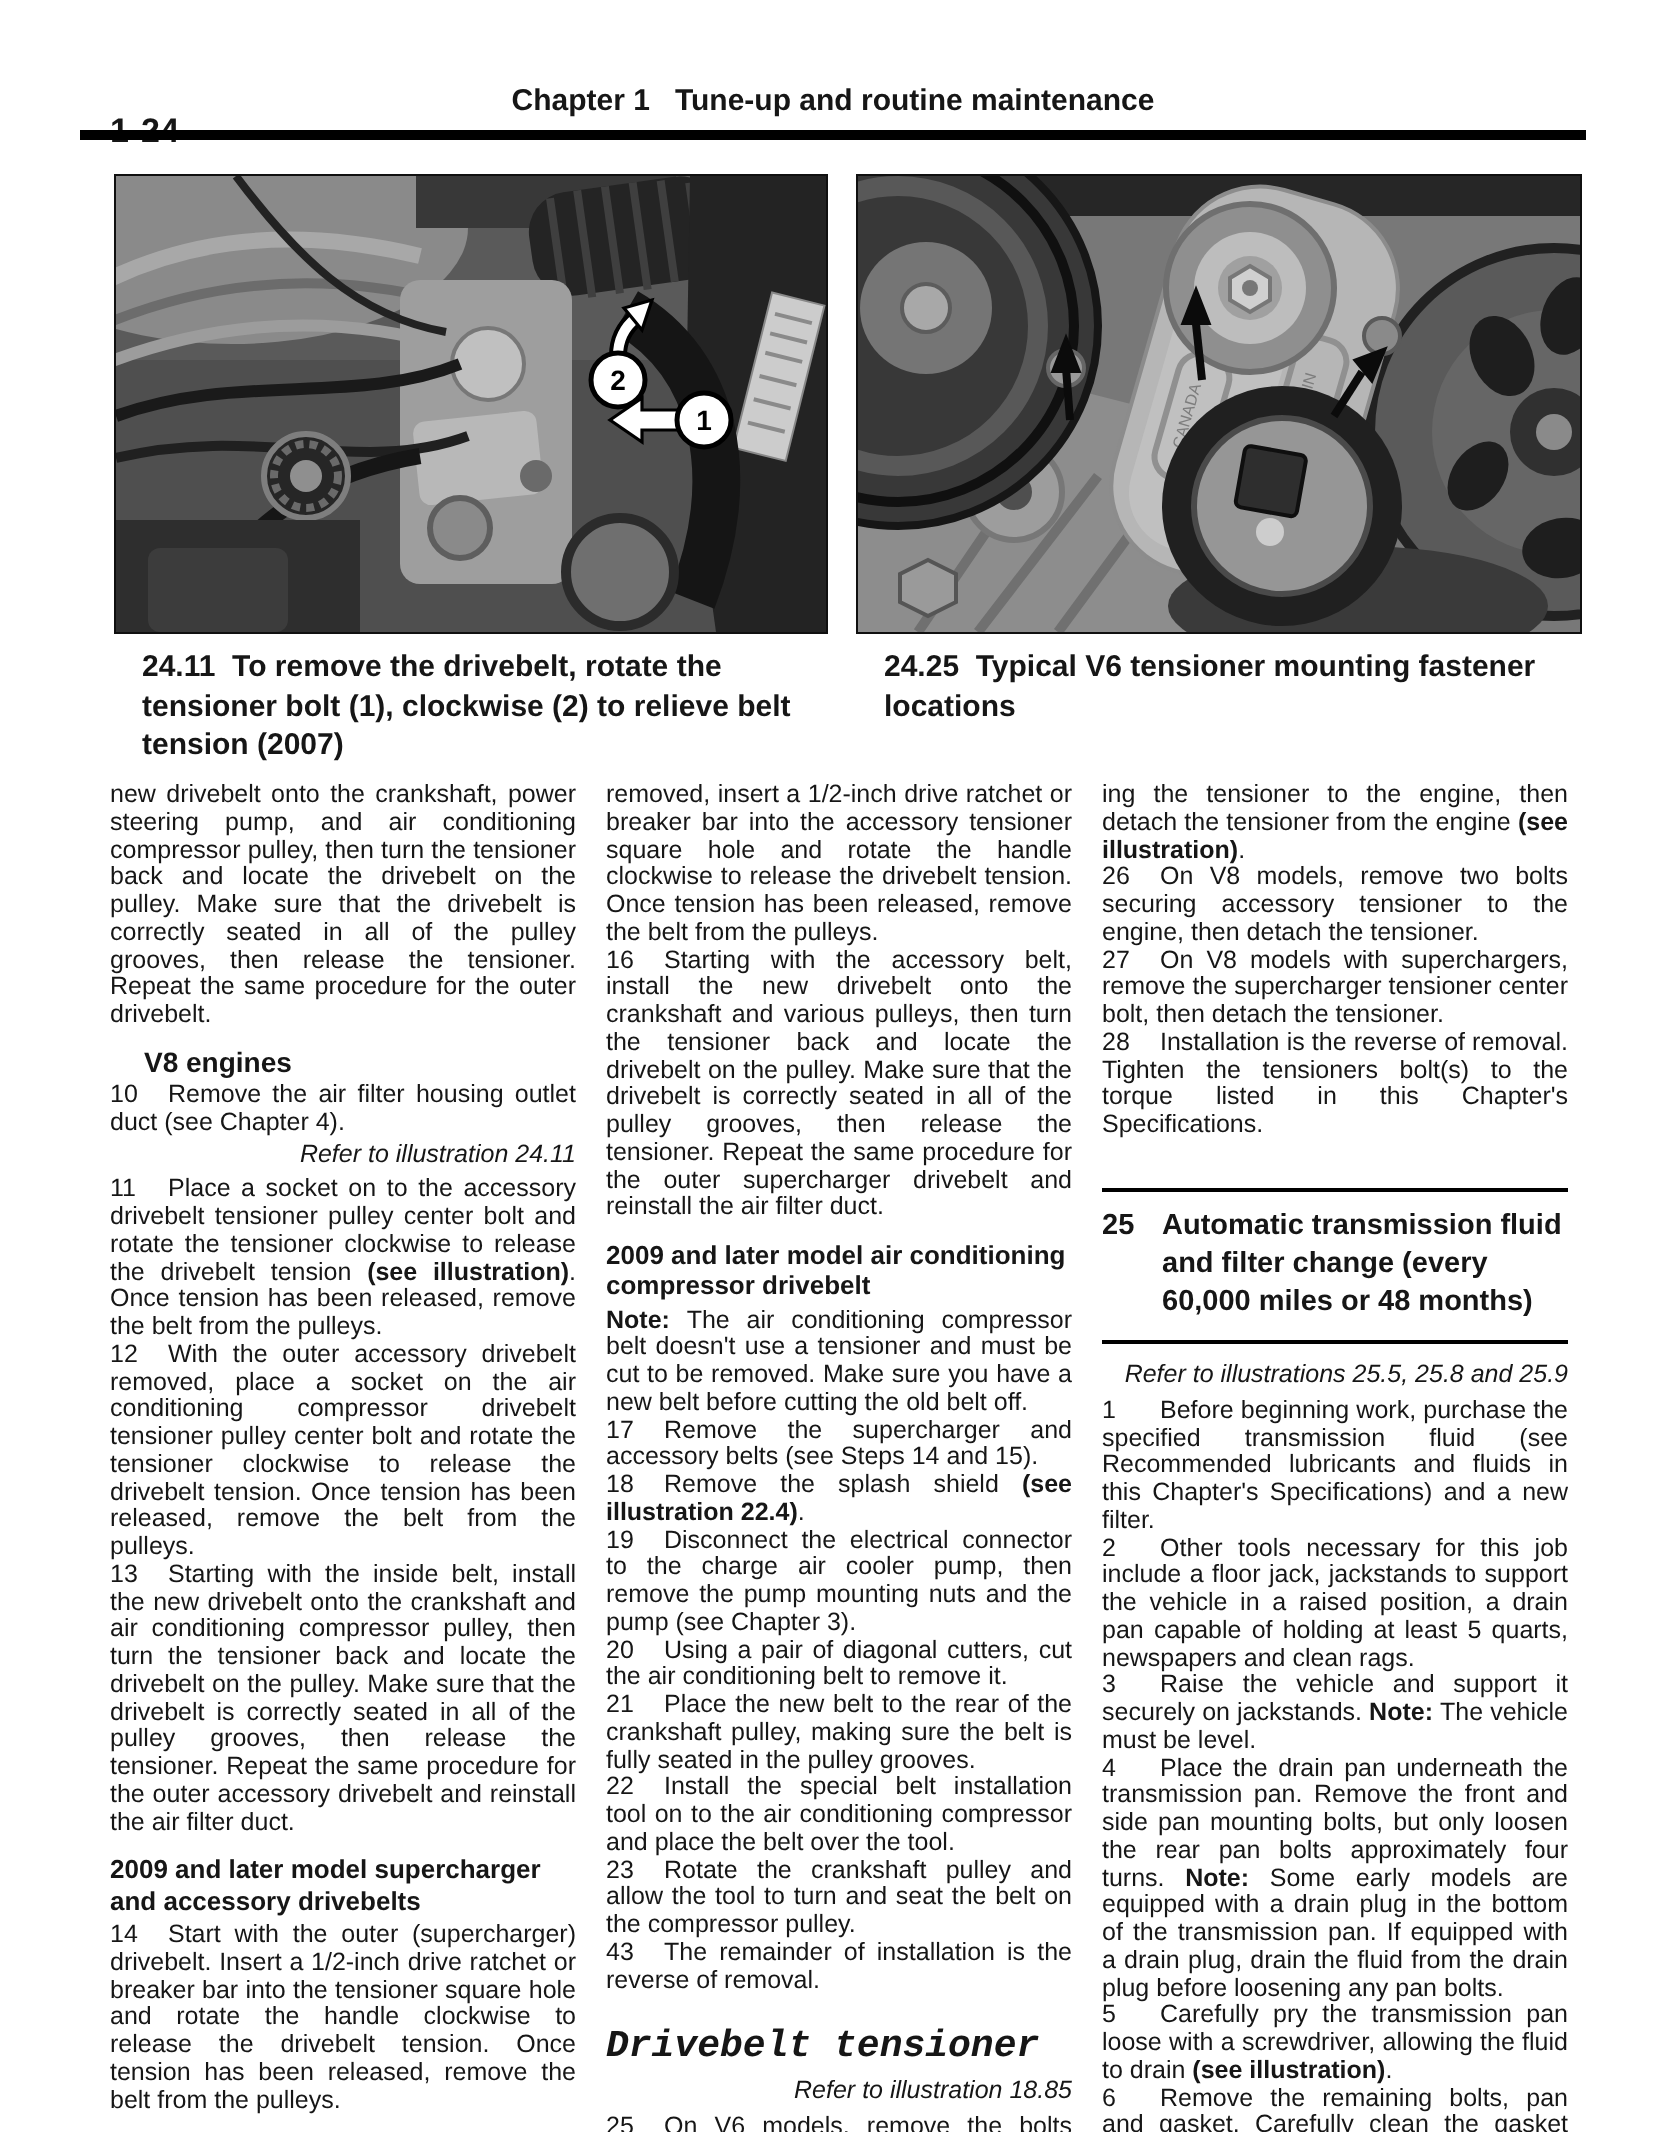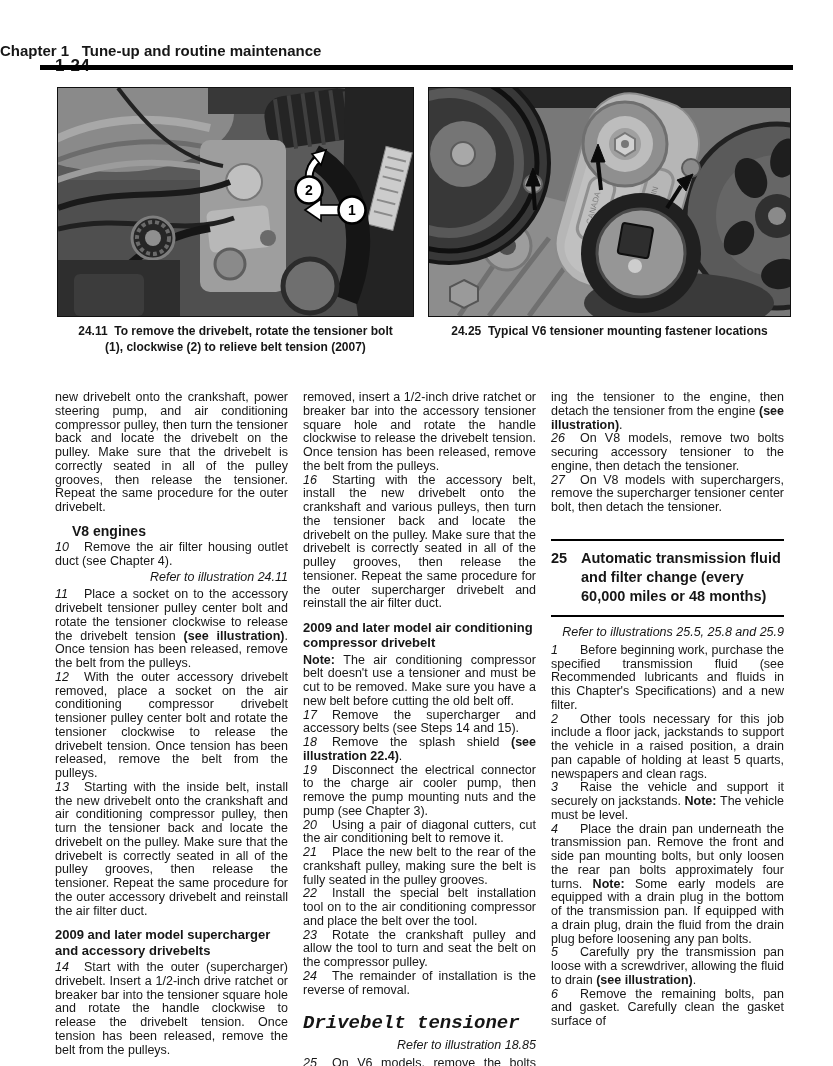--- a/index.html
+++ b/index.html
@@ -2,33 +2,33 @@
 <html><head>
 <meta charset="utf-8">
 <style>
   html,body{margin:0;padding:0;}
   body{
     width:833px;height:1066px;position:relative;overflow:hidden;
     background:#ffffff;color:#161616;
     font-family:"Liberation Sans","DejaVu Sans",sans-serif;
   }
   .page-number{position:absolute;left:55px;top:56px;font-size:17px;font-weight:bold;letter-spacing:.2px;}
-  .chapter-title{position:absolute;left:0;right:0;top:42px;text-align:left;font-size:15px;font-weight:bold;}
+  .chapter-title{position:absolute;left:0;right:0;top:42px;text-align:center;font-size:15px;font-weight:bold;}
   .header-rule{position:absolute;left:40px;top:65px;width:753px;height:5px;background:#000;}
 
   .figure{position:absolute;top:87px;margin:0;}
   .fig-left{left:57px;width:357px;}
   .fig-right{left:428px;width:363px;}
   .figure svg{display:block;border:1px solid #101010;background:#555;}
-  .caption{margin-top:7px;text-align:center;font-weight:bold;font-size:12px;line-height:1.3;padding:0 14px;}
+  .caption{margin-top:7px;text-align:left;font-weight:bold;font-size:15px;line-height:1.3;padding:0 14px;}
 
   .columns{position:absolute;left:55px;top:391px;width:729px;display:flex;gap:15px;}
   .col{width:233px;font-size:12.5px;line-height:1.1;text-align:justify;}
   .col p{margin:0;}
-  .stepn{display:inline-block;min-width:29px;font-style:italic;}
+  .stepn{display:inline-block;min-width:29px;}
   .b{font-weight:bold;}
   .i{}
   .h3{font-weight:bold;font-size:14px;margin:9px 17px 2px;text-align:left;}
   .h4{font-weight:bold;font-size:13px;line-height:1.18;margin:9px 0 3px;text-align:left;}
   .ref{font-style:italic;margin:2px 0 4px;text-align:right;}
   .h2i{font-weight:bold;font-style:italic;font-size:19px;margin:16px 0 5px;text-align:left;font-family:Liberation Mono, monospace;}
   .section-head{display:flex;gap:9px;font-weight:bold;font-size:14.5px;line-height:1.32;
     border-top:2px solid #000;border-bottom:2px solid #000;
     padding:8px 0 9px;margin:24px 0 9px;text-align:left;}
   .secn{min-width:21px;}
@@ -188,29 +188,30 @@
       <p class="step"><span class="stepn">16</span><span>Starting with the accessory belt, install the new drivebelt onto the crankshaft and various pulleys, then turn the tensioner back and locate the drivebelt on the pulley. Make sure that the drivebelt is correctly seated in all of the pulley grooves, then release the tensioner. Repeat the same procedure for the outer supercharger drivebelt and reinstall the air filter duct.</span></p>
       <div class="h4">2009 and later model air conditioning compressor drivebelt</div>
       <p class="body-p"><span class="b">Note: </span><span class="i">The air conditioning compressor belt doesn't use a tensioner and must be cut to be removed. Make sure you have a new belt before cutting the old belt off.</span></p>
       <p class="step"><span class="stepn">17</span><span>Remove the supercharger and accessory belts (see Steps 14 and 15).</span></p>
       <p class="step"><span class="stepn">18</span><span>Remove the splash shield </span><span class="b">(see illustration 22.4)</span><span>.</span></p>
       <p class="step"><span class="stepn">19</span><span>Disconnect the electrical connector to the charge air cooler pump, then remove the pump mounting nuts and the pump (see Chapter 3).</span></p>
       <p class="step"><span class="stepn">20</span><span>Using a pair of diagonal cutters, cut the air conditioning belt to remove it.</span></p>
       <p class="step"><span class="stepn">21</span><span>Place the new belt to the rear of the crankshaft pulley, making sure the belt is fully seated in the pulley grooves.</span></p>
       <p class="step"><span class="stepn">22</span><span>Install the special belt installation tool on to the air conditioning compressor and place the belt over the tool.</span></p>
       <p class="step"><span class="stepn">23</span><span>Rotate the crankshaft pulley and allow the tool to turn and seat the belt on the compressor pulley.</span></p>
-      <p class="step"><span class="stepn">24</span><span>The remainder of installation is the reverse of removal.</span></p>
+      <p class="step"><span class="stepn">43</span><span>The remainder of installation is the reverse of removal.</span></p>
       <div class="h2i">Drivebelt tensioner</div>
       <div class="ref">Refer to illustration 18.85</div>
       <p class="step"><span class="stepn">25</span><span>On V6 models, remove the bolts secur-</span></p>
     </div>
   <div class="col">
       <p class="body-p"><span>ing the tensioner to the engine, then detach the tensioner from the engine </span><span class="b">(see illustration)</span><span>.</span></p>
       <p class="step"><span class="stepn">26</span><span>On V8 models, remove two bolts securing accessory tensioner to the engine, then detach the tensioner.</span></p>
       <p class="step"><span class="stepn">27</span><span>On V8 models with superchargers, remove the supercharger tensioner center bolt, then detach the tensioner.</span></p>
+      <p class="step"><span class="stepn">28</span><span>Installation is the reverse of removal. Tighten the tensioners bolt(s) to the torque listed in this Chapter's Specifications.</span></p>
       <div class="section-head">
         <span class="secn">25</span>
         <span class="sect">Automatic transmission fluid and filter change (every 60,000 miles or 48 months)</span>
       </div>
       <div class="ref">Refer to illustrations 25.5, 25.8 and 25.9</div>
       <p class="step"><span class="stepn">1</span><span>Before beginning work, purchase the specified transmission fluid (see </span><span class="i">Recommended lubricants and fluids</span><span> in this Chapter's Specifications) and a new filter.</span></p>
       <p class="step"><span class="stepn">2</span><span>Other tools necessary for this job include a floor jack, jackstands to support the vehicle in a raised position, a drain pan capable of holding at least 5 quarts, newspapers and clean rags.</span></p>
       <p class="step"><span class="stepn">3</span><span>Raise the vehicle and support it securely on jackstands. </span><span class="b">Note: </span><span class="i">The vehicle must be level.</span></p>
       <p class="step"><span class="stepn">4</span><span>Place the drain pan underneath the transmission pan. Remove the front and side pan mounting bolts, but only loosen the rear pan bolts approximately four turns. </span><span class="b">Note: </span><span class="i">Some early models are equipped with a drain plug in the bottom of the transmission pan. If equipped with a drain plug, drain the fluid from the drain plug before loosening any pan bolts.</span></p>
       <p class="step"><span class="stepn">5</span><span>Carefully pry the transmission pan loose with a screwdriver, allowing the fluid to drain </span><span class="b">(see illustration)</span><span>.</span></p>

